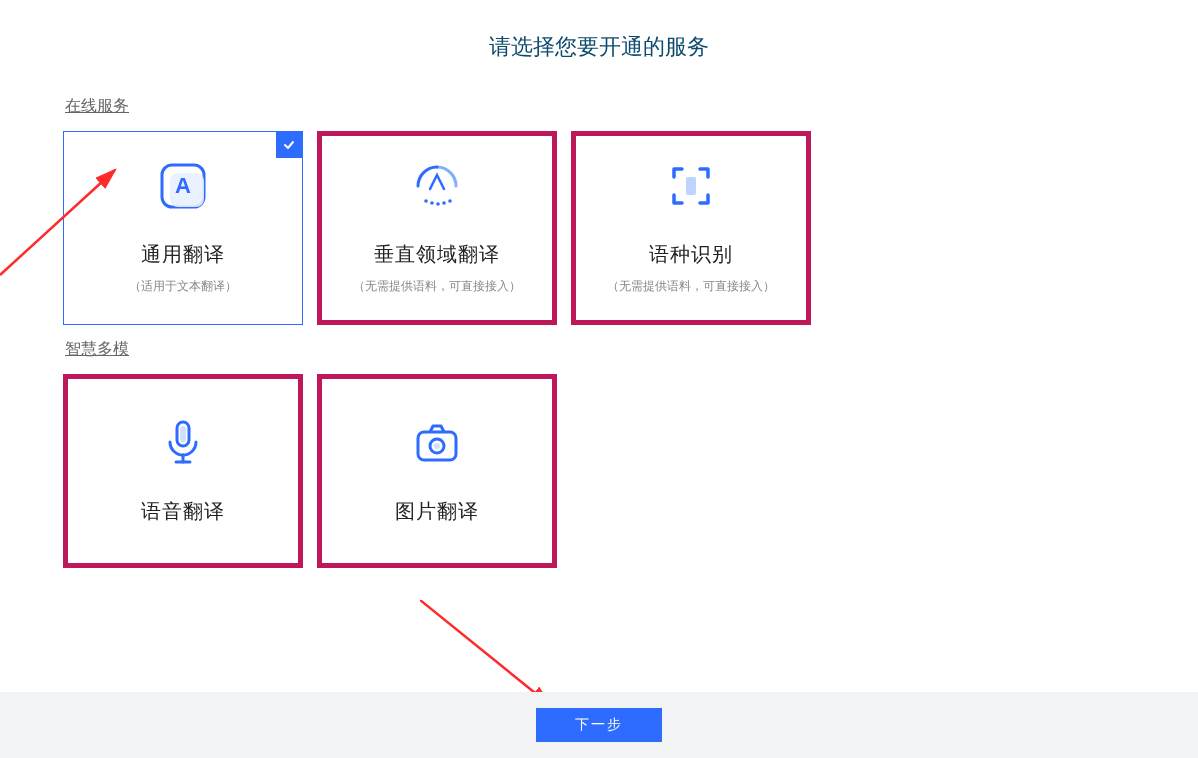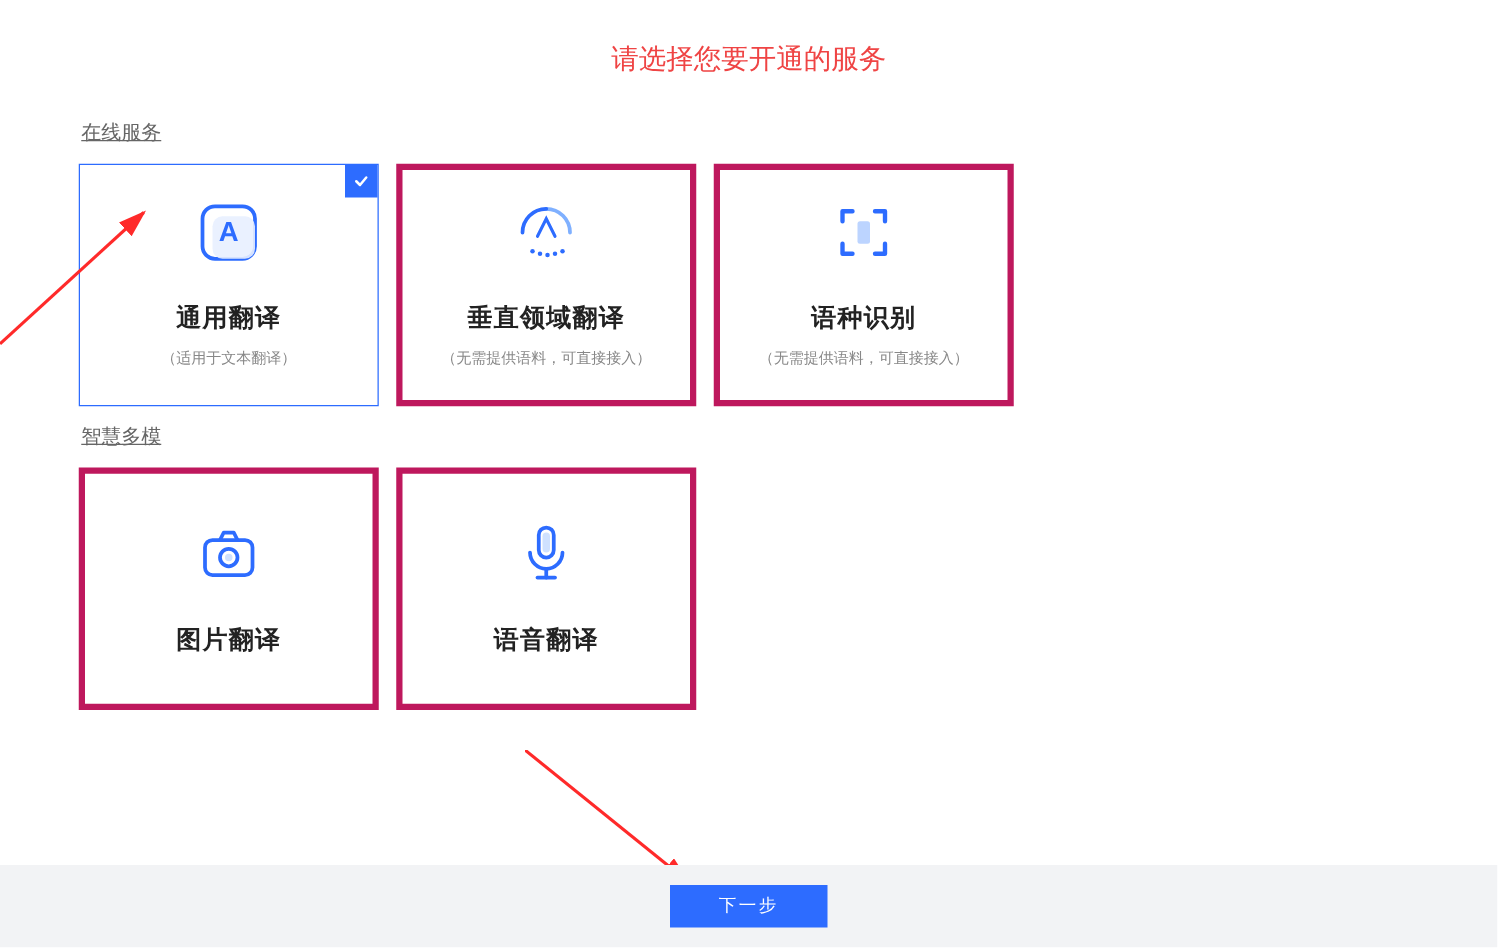--- a/index.html
+++ b/index.html
@@ -1,25 +1,25 @@
 <!DOCTYPE html>
 <html><head>
   <meta charset="utf-8">
   <style>
     * { margin:0; padding:0; box-sizing:border-box; }
     body { font-family: "Microsoft YaHei","PingFang SC",Arial,sans-serif; background:#fff; width:1198px; height:758px; position:relative; overflow:hidden; }
-    .page-title { text-align:center; font-size:22px; color:#ef4444; padding:32px 0 20px; font-weight:400; }
+    .page-title { text-align:center; font-size:22px; color:#0c4a6e; padding:32px 0 20px; font-weight:400; }
     .content { width:1080px; margin:0 auto; padding:0 0 0 4px; }
     .section-label { font-size:16px; color:#666; margin:14px 0 14px 2px; font-weight:400;text-decoration:underline; }
     .card-row { display:flex; gap:14px; flex-wrap:wrap; }
     .card { width:240px; height:194px; border:5px solid #be185d; background:#fff; position:relative; display:flex; flex-direction:column; align-items:center; justify-content:center; cursor:pointer; }
     .card.selected { border:1px solid #2d6cff; }
     .card.narrow { height:194px; }
     .card .icon-slot { height:70px; display:flex; align-items:center; justify-content:center; margin-top:-10px; }
-    .card .card-title { font-size:20px; color:#222; font-weight:700; margin-top:20px; letter-spacing:1px; }
+    .card .card-title { font-size:20px; color:#222; font-weight:400; margin-top:20px; letter-spacing:1px; }
     .card .card-sub { font-size:12px; color:#888; margin-top:10px;text-align:right; }
     .check-corner { position:absolute; top:0; right:0; width:26px; height:26px; background:#2d6cff; display:flex; align-items:center; justify-content:center; }
     .check-corner svg { display:block; }
     .footer { position:absolute; left:0; right:0; bottom:0; height:66px; background:#f2f3f5; display:flex; align-items:center; justify-content:center; }
     .next-btn { background:#2d6cff; color:#fff; border:none; font-size:14px; width:126px; height:34px; cursor:pointer; letter-spacing:2px; }
     .arrow { position:absolute; pointer-events:none; }
   </style>
 </head>
 <body>
 
@@ -80,40 +80,40 @@
     </div>
 
   </div>
 
   <div class="section-label">智慧多模</div>
   <div class="card-row">
 
     <div class="card narrow">
       <div class="icon-slot">
         <svg width="54" height="54" viewBox="0 0 54 54">
-          <rect x="8" y="16" width="38" height="28" rx="6" fill="none" stroke="#2d6cff" stroke-width="3"></rect>
-          <path d="M20 16 L23 10 H31 L34 16" fill="none" stroke="#2d6cff" stroke-width="3" stroke-linejoin="round"></path>
-          <circle cx="27" cy="30" r="7" fill="none" stroke="#2d6cff" stroke-width="3"></circle>
-          <circle cx="27" cy="30" r="3" fill="#cfe1ff"></circle>
-        </svg>
-      </div>
-      <div class="card-title">图片翻译</div>
-    </div>
-
-    <div class="card narrow">
-      <div class="icon-slot">
-        <svg width="54" height="54" viewBox="0 0 54 54">
           <rect x="21" y="6" width="12" height="24" rx="6" fill="none" stroke="#2d6cff" stroke-width="3"></rect>
           <rect x="24" y="10" width="6" height="16" rx="3" fill="#cfe1ff"></rect>
           <path d="M14 26 A13 13 0 0 0 40 26" fill="none" stroke="#2d6cff" stroke-width="3" stroke-linecap="round"></path>
           <line x1="27" y1="39" x2="27" y2="46" stroke="#2d6cff" stroke-width="3" stroke-linecap="round"></line>
           <line x1="20" y1="46" x2="34" y2="46" stroke="#2d6cff" stroke-width="3" stroke-linecap="round"></line>
         </svg>
       </div>
       <div class="card-title">语音翻译</div>
+    </div>
+
+    <div class="card narrow">
+      <div class="icon-slot">
+        <svg width="54" height="54" viewBox="0 0 54 54">
+          <rect x="8" y="16" width="38" height="28" rx="6" fill="none" stroke="#2d6cff" stroke-width="3"></rect>
+          <path d="M20 16 L23 10 H31 L34 16" fill="none" stroke="#2d6cff" stroke-width="3" stroke-linejoin="round"></path>
+          <circle cx="27" cy="30" r="7" fill="none" stroke="#2d6cff" stroke-width="3"></circle>
+          <circle cx="27" cy="30" r="3" fill="#cfe1ff"></circle>
+        </svg>
+      </div>
+      <div class="card-title">图片翻译</div>
     </div>
 
   </div>
 
 </div>
 
 <svg class="arrow" style="left:0;top:160px" width="130" height="120" viewBox="0 0 130 120">
   <defs>
       <marker id="ah1" markerWidth="10" markerHeight="10" refX="8" refY="3" orient="auto">
         <path d="M0,0 L0,6 L9,3 Z" fill="#ff2a2a"></path>

